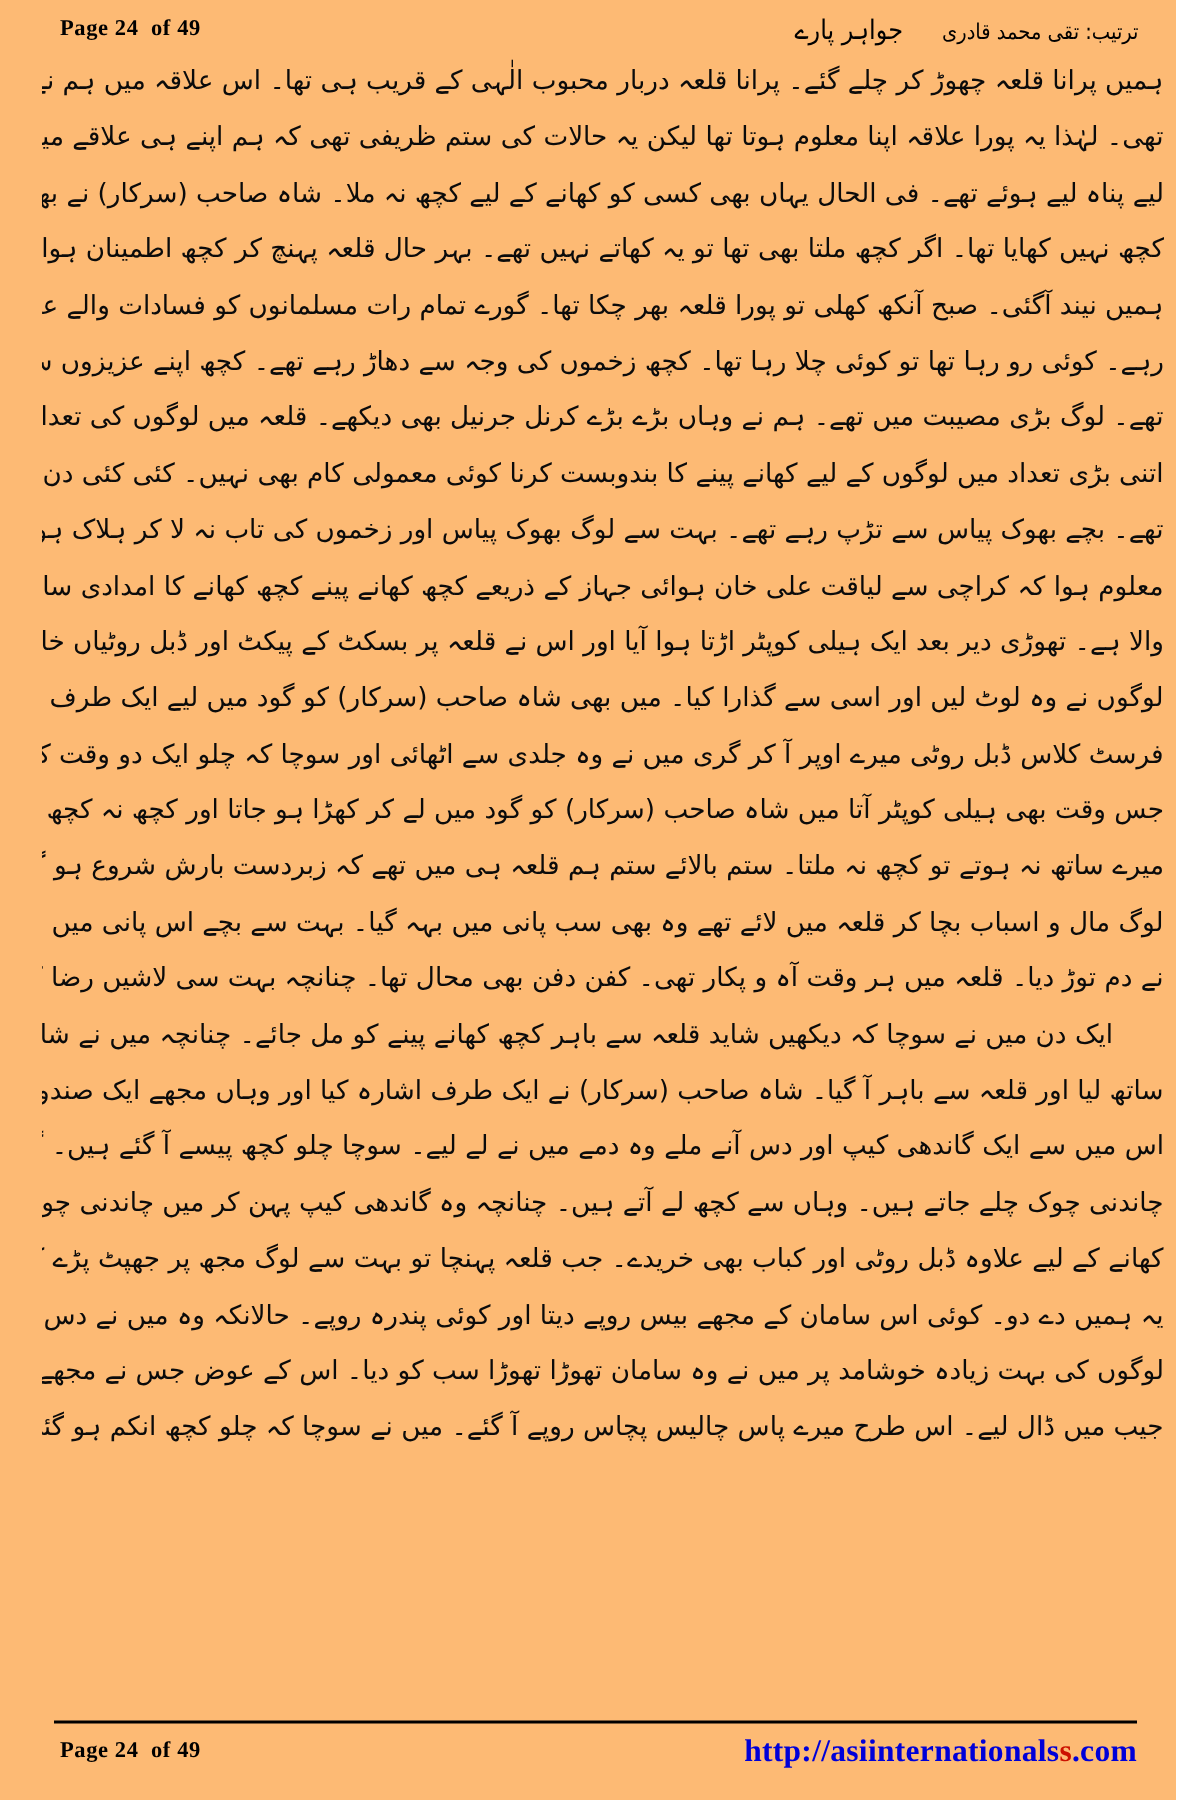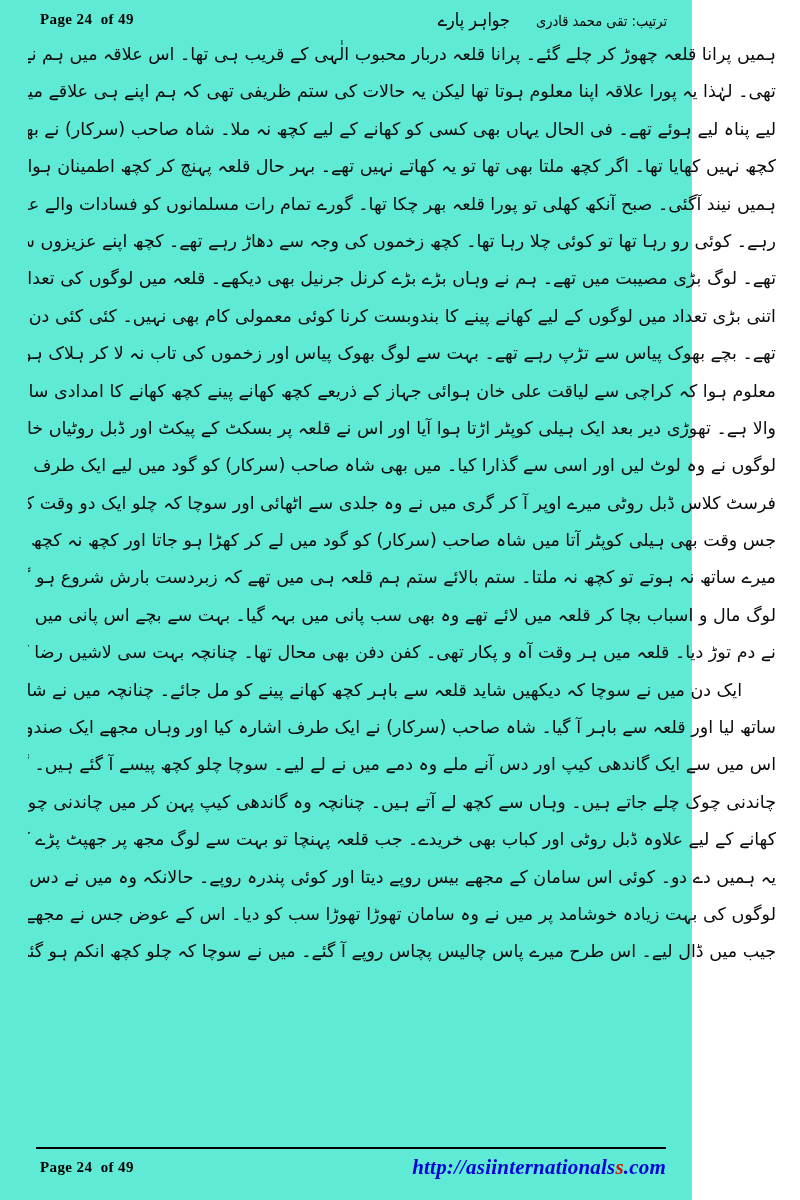--- a/index.html
+++ b/index.html
@@ -14,23 +14,23 @@
     position: relative;
     overflow: hidden;
     font-family: "Liberation Serif", "DejaVu Serif", serif;
     color: #000000;
     -webkit-font-smoothing: antialiased;
   }
 
   .page {
     position: absolute;
     inset: 0;
-    width: 692px;
+    width: 784px;
     height: 1200px;
-    background: #5eead4;
+    background: #fdba74;
   }
 
   
   .page-header {
     position: absolute;
     top: 8px;
     left: 40px;
     right: 25px;
     height: 30px;
     display: flex;
@@ -128,21 +128,20 @@
     font-family: "Liberation Serif", "DejaVu Serif", serif;
     font-size: 15px;
     font-weight: 700;
     letter-spacing: 0.4px;
     white-space: pre;
     color: #000;
   }
   .ftr-url {
     font-family: "Liberation Serif", "DejaVu Serif", serif;
     font-size: 21px;
-    font-style: italic;
     font-weight: 700;
     letter-spacing: 0.2px;
     white-space: pre;
     color: #0000d8;
     text-decoration: none;
   }
   .ftr-url .accent {
     color: #cc1100;
   }
 </style>

